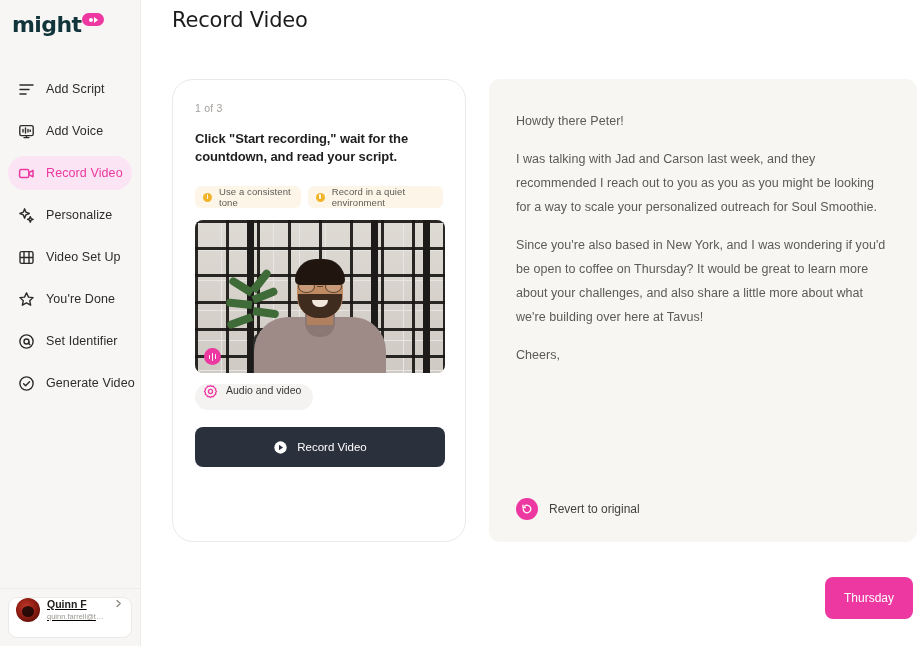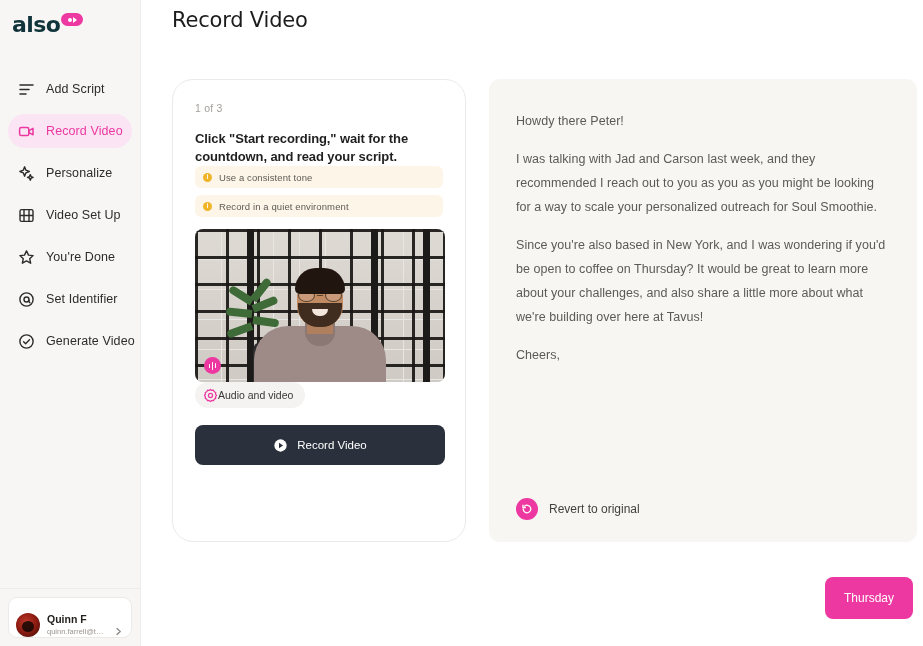--- a/index.html
+++ b/index.html
@@ -46,22 +46,23 @@
   }
   .nav-item .ic { width: 17px; height: 17px; flex: 0 0 17px; display: block; }
   .nav-item .lbl { font-size: 12.5px; letter-spacing: 0.1px; white-space: nowrap; }
   .nav-item.active { background: #fbe4f3; color: #ec38a0; }
   .nav-item.active .lbl { color: #ec38a0; }
 
   
   .user-wrap { margin-top: auto; padding: 8px; border-top: 1px solid #ececea; }
   .user-card {
     background: #fff; border: 1px solid #eceae8; border-radius: 9px;
-    height: 41px; display: flex; align-items: flex-end; padding: 0 7px; gap: 7px;
+    height: 41px; display: flex; align-items: flex-start; padding: 0 7px; gap: 7px;
     cursor: pointer;
+    text-decoration: underline;
   }
   .avatar {
     width: 24px; height: 24px; border-radius: 50%; flex: 0 0 24px;
     background: radial-gradient(circle at 42% 38%, #c0392b 0%, #8e1c12 48%, #3b0b06 100%);
     position: relative; overflow: hidden;
   }
   .avatar::after {
     content:""; position:absolute; left:6px; top:8px; width:12px; height:11px;
     border-radius:50%; background: rgba(15,5,3,0.82);
   }
@@ -84,21 +85,21 @@
   .rec-card {
     width: 294px; height: 463px; background: #fff;
     border: 1px solid #eceae8; border-radius: 21px;
     padding: 22px 22px 0 22px;
   }
   .step { font-size: 10.5px; color: #a3a09c; letter-spacing: 0.2px; }
   .rec-head {
     margin-top: 16px; font-size: 13px; line-height: 18px;
     color: #1f1f1f; font-weight: 700; letter-spacing: -0.1px;
   }
-  .tips { margin-top: 0; display: flex; flex-direction: column; gap: 7px; }
+  .tips { margin-top: 20px; display: flex; flex-direction: row; gap: 7px; }
   .tip {
     background: #fdf6e8; border-radius: 6px; height: 22px;
     display: flex; align-items: center; gap: 7px; padding: 0 8px;
   }
   .tip .bul {
     width: 9px; height: 9px; border-radius: 50%; background: #f0b429; flex: 0 0 9px;
     position: relative;
   }
   .tip .bul::after {
     content:""; position:absolute; left:3.6px; top:1.8px; width:1.5px; height:5px;
@@ -149,21 +150,21 @@
     background: rgba(255,255,255,0.14); }
   .bridge { width: 6px; height: 1.4px; background: #54412c; }
   .mic-badge {
     position: absolute; left: 9px; bottom: 8px; width: 17px; height: 17px;
     border-radius: 50%; background: #ec38a0; display: flex; align-items: center;
     justify-content: center; gap: 1.4px;
   }
   .mic-badge i { display: block; width: 1.5px; background: #fff; border-radius: 1px; }
 
   .av-pill {
-    margin-top: 0; display: inline-flex; align-items: center; gap: 0;
+    margin-top: 11px; display: inline-flex; align-items: flex-start; gap: 8px;
     background: #f4f3f1; border-radius: 16px; height: 26px; padding: 0 12px 0 8px;
     cursor: pointer;
   }
   .av-pill .lbl { font-size: 10.5px; color: #3a3734; }
 
   .rec-btn {
     margin-top: 17px; width: 250px; height: 40px; border-radius: 8px;
     background: #2b313c; color: #fff; display: flex; align-items: center;
     justify-content: center; gap: 9px; cursor: pointer; border: none;
     font-size: 11.5px; font-family: "Liberation Sans", sans-serif;
@@ -197,37 +198,44 @@
 </style>
 </head>
 <body>
 
 <div class="app">
 
   <aside class="sidebar">
 
     <div class="brand">
       <div class="brand-mark">
-        <span class="brand-word">also</span>
+        <span class="brand-word">might</span>
         <span class="brand-badge">
           <span class="dot"></span>
             <span class="tri"></span>
         </span>
       </div>
     </div>
 
     <nav class="nav">
 
       <div class="nav-item">
         <svg class="ic" viewBox="0 0 17 17" fill="none" stroke="#2c2c2c" stroke-width="1.5" stroke-linecap="round">
           <path d="M2 4h13M2 8.5h9M2 13h6"></path>
         </svg>
         <span class="lbl">Add Script</span>
       </div>
 
+      <div class="nav-item">
+        <svg class="ic" viewBox="0 0 17 17" fill="none" stroke="#2c2c2c" stroke-width="1.4" stroke-linecap="round">
+          <rect x="1.8" y="2.6" width="13.4" height="10" rx="1.6"></rect>
+          <path d="M5 9V6.4M7.5 10V5M10 9V6.4M12.2 8.4V7M8.5 12.6v2M6 14.6h5"></path>
+        </svg>
+        <span class="lbl">Add Voice</span>
+      </div>
 
       <div class="nav-item active">
         <svg class="ic" viewBox="0 0 17 17" fill="none" stroke="#ec38a0" stroke-width="1.5" stroke-linecap="round" stroke-linejoin="round">
           <rect x="1.6" y="4.6" width="9.2" height="8" rx="1.7"></rect>
           <path d="M11 7.6l4-2.2v6.4l-4-2.2z"></path>
         </svg>
         <span class="lbl">Record Video</span>
       </div>
 
       <div class="nav-item">

